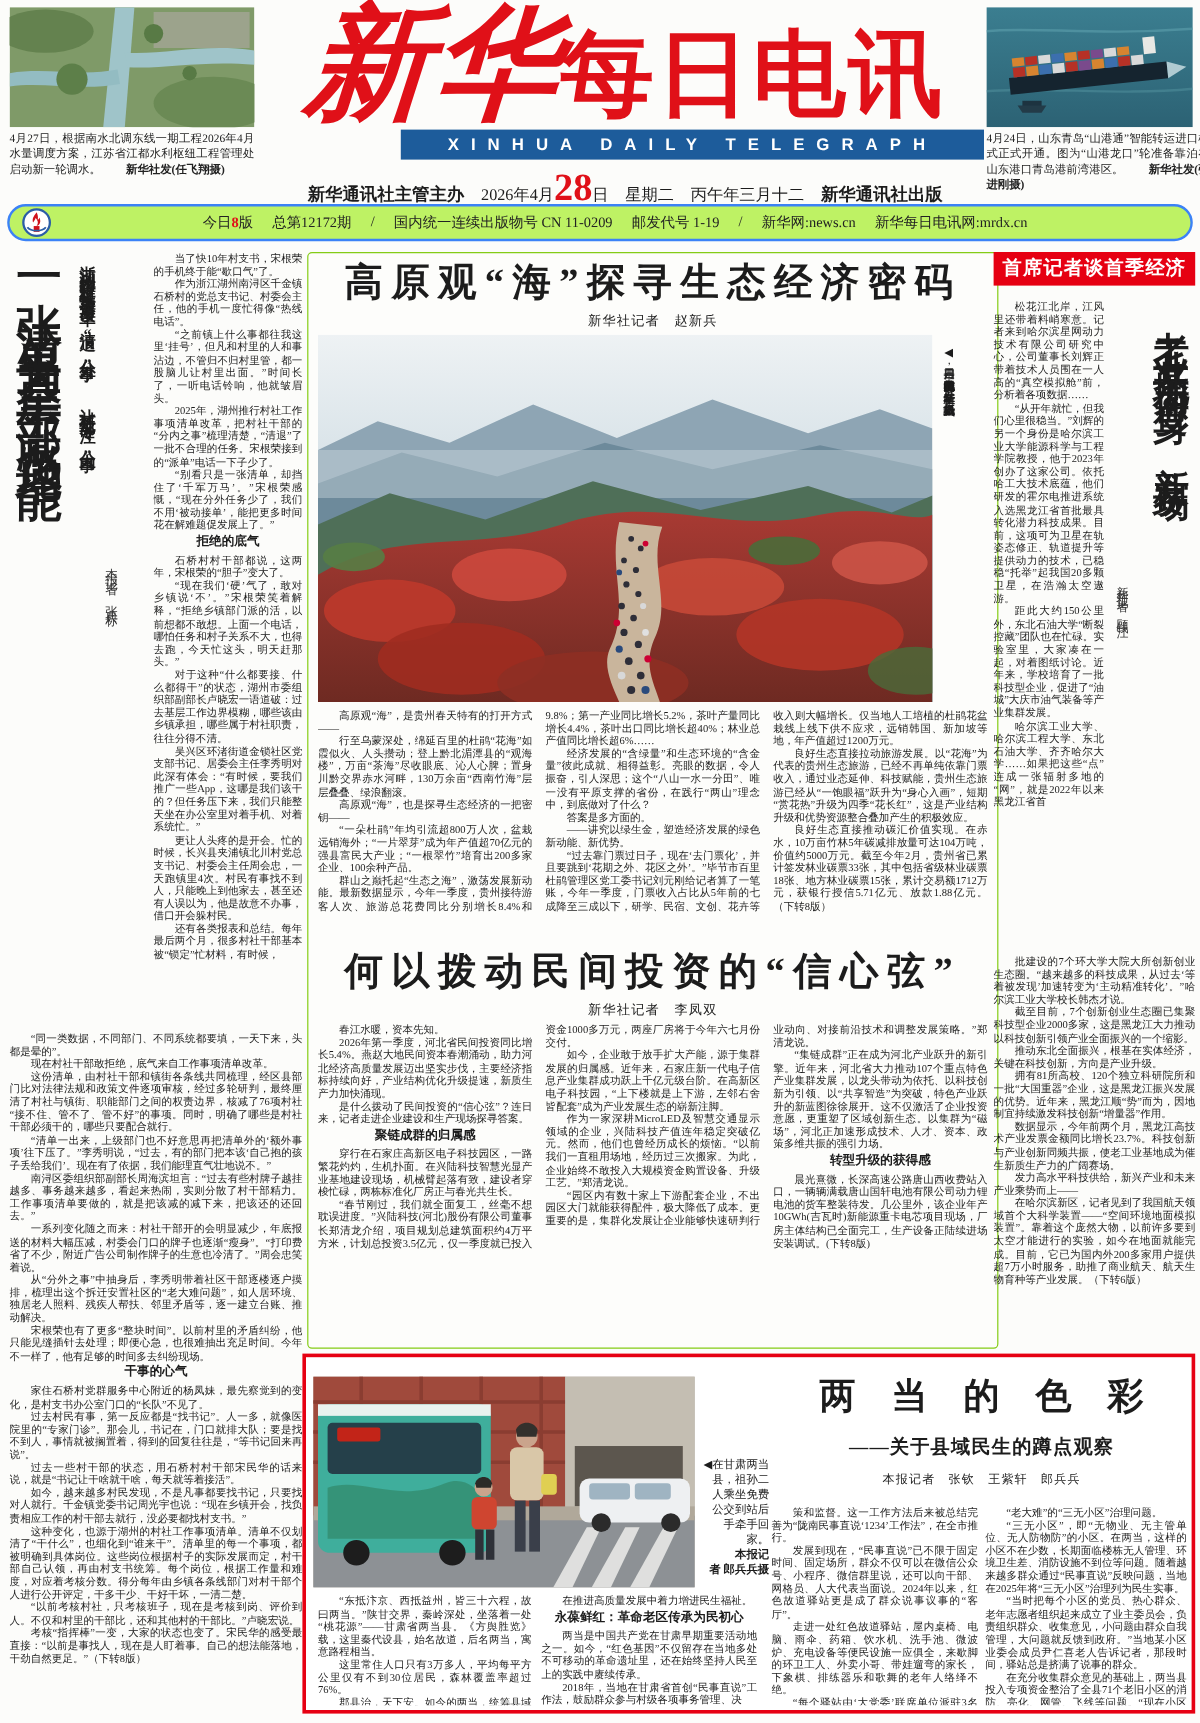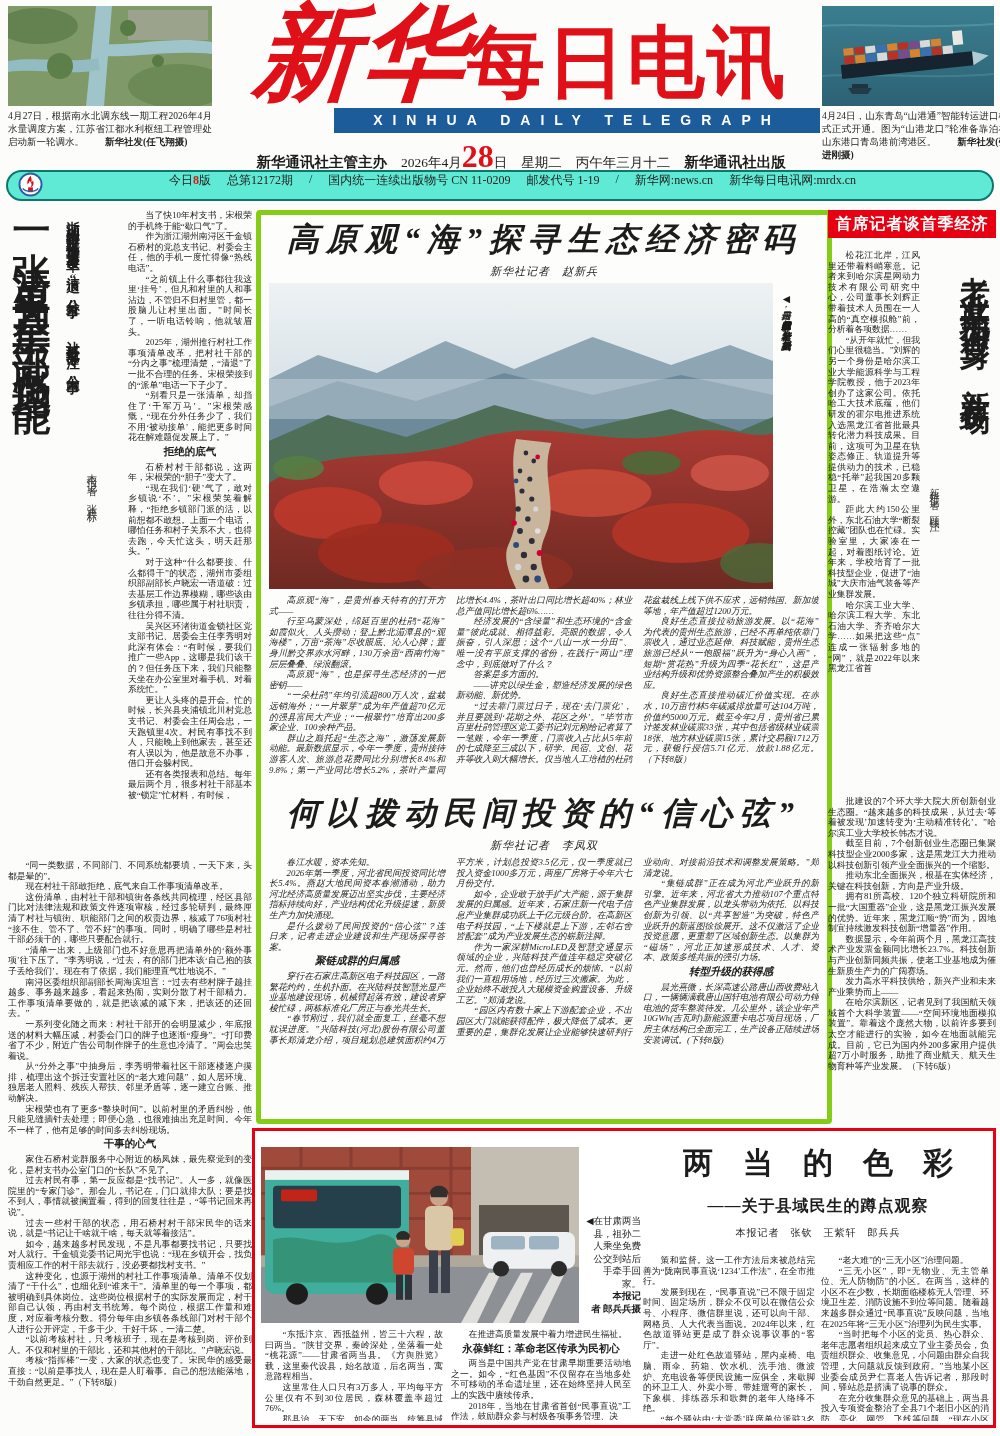--- a/index.html
+++ b/index.html
@@ -21,44 +21,44 @@
                   letter-spacing:2px; transform:skewX(-4deg); }
   #brand .rest { font-size:78px; font-weight:900; line-height:1; letter-spacing:2px; }
   #en-bar { margin:2px 0 0 112px; width:486px; height:25px; background:#1d5c9b; color:#fff;
             font-family:"Liberation Sans","DejaVu Sans",sans-serif; font-size:14px; font-weight:bold;
             letter-spacing:10px; line-height:25px; text-align:center; }
   #dateline { margin-top:5px; display:flex; justify-content:center; align-items:baseline; gap:14px;
               font-size:13.5px; white-space:nowrap; }
   #dateline .strong { font-weight:bold; font-size:14.5px; }
   #dateline .day { color:#e01018; font-size:32px; font-weight:bold; }
 
-  #info-bar { left:6px; top:170px; width:988px; height:31px; border:2px solid #0f766e; border-radius:16px;
-              display:flex; padding:0 10px; background:#5eead4; }
+  #info-bar { left:6px; top:170px; width:988px; height:31px; border:2px solid #3b82f6; border-radius:16px;
+              display:flex; align-items:center; padding:0 10px; background:#bef264; }
   #info-items { flex:1; display:flex; justify-content:center; gap:16px; font-size:12px; color:#222; }
   #info-items .red { color:#e01018; font-weight:bold; }
 
   
   #left-col { left:8px; top:210px; width:244px; height:1222px; }
   #left-top { display:flex; height:645px; }
   #l-title-zone { width:120px; display:flex; }
   #l-title { writing-mode:vertical-rl; text-orientation:upright; font-size:38px; font-weight:900;
              letter-spacing:13px; height:632px; line-height:1.2; }
   #l-subtitle { writing-mode:vertical-rl; text-orientation:upright; font-size:13.5px; font-weight:bold;
                 letter-spacing:2.5px; height:625px; margin-left:10px; line-height:1.25; }
   #l-byline { writing-mode:vertical-rl; text-orientation:upright; font-size:10.5px; height:625px;
               margin-left:4px; padding-top:255px; letter-spacing:4px; color:#333; }
   .copy { font-size:8.8px; line-height:10.6px; text-align:justify; overflow:hidden; }
   .copy .para { text-indent:2em; }
   .copy .sec-head { font-size:10.5px; font-weight:bold; text-align:center; margin:4px 0; text-indent:0; }
   #l-copy-top { flex:1; height:645px; }
   #l-copy-bottom { height:572px; margin-top:5px; }
 
   
-  #center-box { left:256px; top:210px; width:576px; height:914px; border:5px solid #84cc16;
-                border-radius:4px; padding:4px 8px; background:#fdfdfb;font-style:italic; }
+  #center-box { left:256px; top:210px; width:576px; height:914px; border:1px solid #84cc16;
+                border-radius:4px; padding:4px 8px; background:#fdfdfb; }
   .big-title { text-align:center; font-weight:900; font-size:32px; letter-spacing:7px; line-height:1.25; }
   .byline { text-align:center; font-size:11px; margin:5px 0 4px; letter-spacing:1px; color:#222; }
   #photo-row { display:flex; height:306px; }
   #c1-photo { flex:1; height:306px; }
   #c1-cap { width:46px; padding:10px 0 0 6px; font-size:9.5px; line-height:14px; }
   #c1-cap .vtext { height:296px; }
   .cols3 { column-count:3; column-gap:11px; }
   #c1-body { margin-top:6px; height:188px; }
   #c2-title { margin-top:10px; }
   #c2-body { margin-top:4px; height:212px; }

